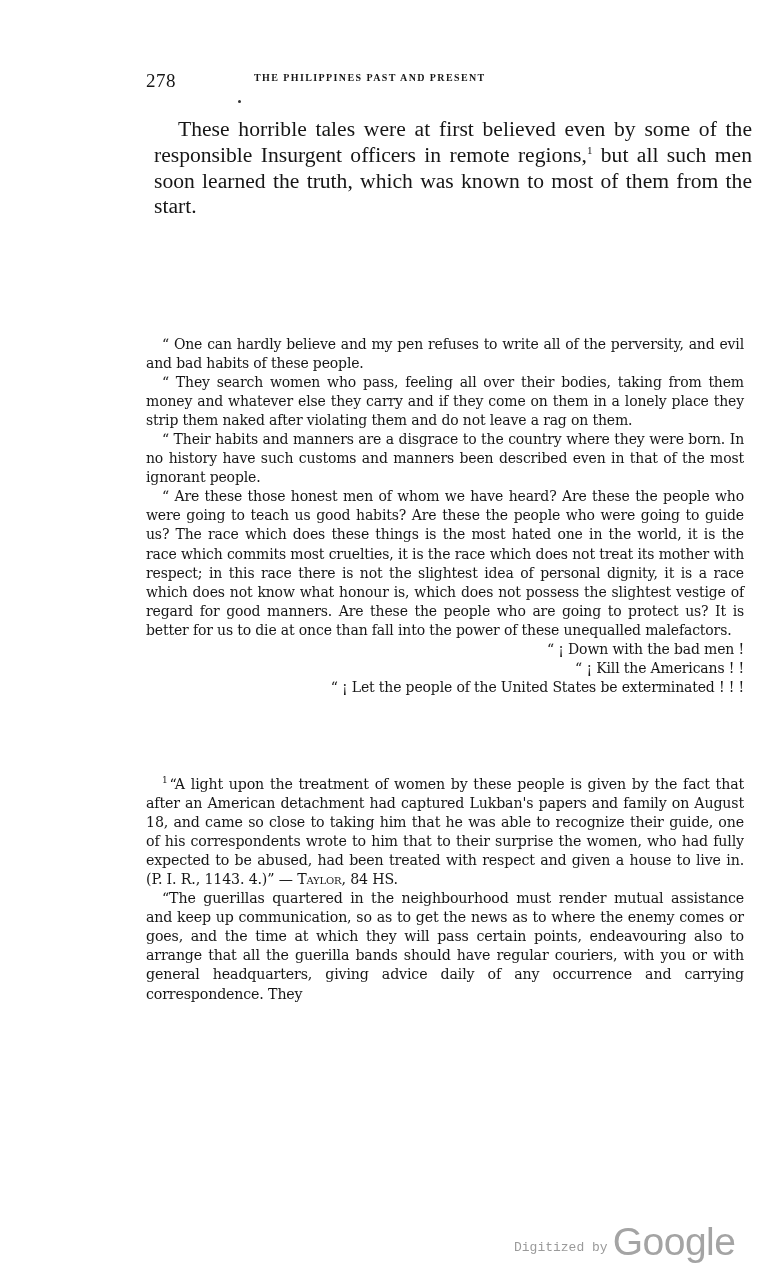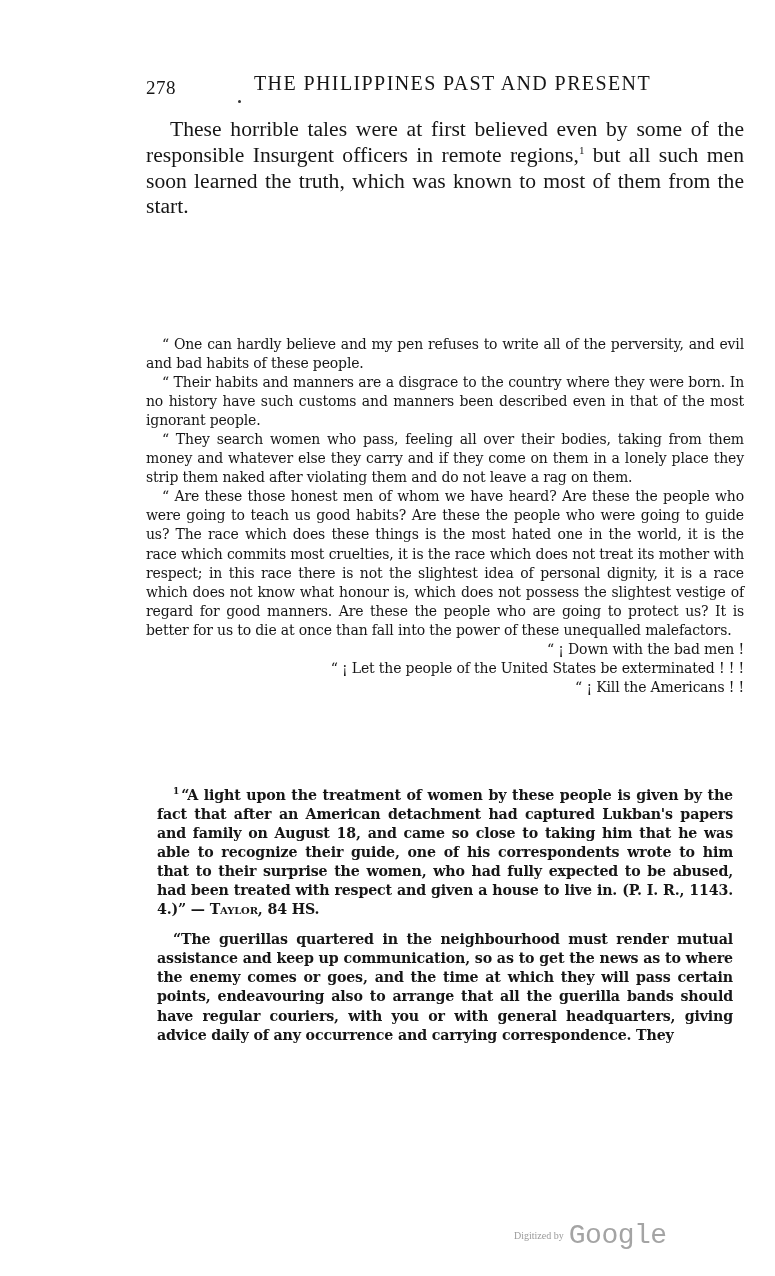--- a/index.html
+++ b/index.html
@@ -25,45 +25,45 @@
       position: absolute;
       top: 70px;
       left: 0;
       width: 598px;
       height: 24px;
       font-family: "Liberation Serif", serif;
     }
     .page-number {
       position: absolute;
       left: 0;
-      top: 7px;
+      top: 0;
       font-size: 19px;
       letter-spacing: 0.5px;
     }
     .head-title {
       position: absolute;
       left: 108px;
       top: 2px;
-      font-size: 20px;
+      font-size: 10px;
       letter-spacing: 1.4px;
-      font-weight: normal;
+      font-weight: bold;
     }
     .stray-dot {
       position: absolute;
       left: 92px;
       top: 100px;
       width: 3px;
       height: 3px;
       background: #333;
       border-radius: 50%;
     }
     .body-text {
       position: absolute;
       top: 117px;
-      left: 0;
+      left: 8px;
       width: 598px;
       font-family: "Liberation Serif", serif;
       font-size: 21.6px;
       line-height: 25.8px;
       text-align: justify;
       font-weight: 500;
     }
     .body-text p {
       margin: 0;
       text-indent: 24px;
@@ -97,48 +97,47 @@
       top: 775px;
       left: 0;
       width: 598px;
       font-family: "DejaVu Serif", serif;
       font-size: 14.2px;
       line-height: 19.05px;
       text-align: justify;
       letter-spacing: -0.15px;
     }
     .footnotes p {
-      margin: 11px;
+      margin: 0;
       text-indent: 16px;
-      font-weight: bold;
     }
     .fn-mark {
       font-size: 9px;
       vertical-align: super;
       line-height: 0;
       margin-right: 2px;
     }
     .smallcaps {
       font-variant: small-caps;
     }
     .watermark {
       position: absolute;
       left: 514px;
       top: 1220px;
       color: #9a9a9a;
       white-space: nowrap;
     }
     .wm-by {
-      font-family: Liberation Serif, serif;
-      font-size: 10px;
+      font-family: Liberation Mono, monospace;
+      font-size: 13px;
       vertical-align: 4px;
     }
     .wm-brand {
-      font-family: Liberation Mono, monospace;
-      font-size: 28px;
+      font-family: Liberation Sans, sans-serif;
+      font-size: 39px;
       color: #a4a4a4;
       letter-spacing: -0.5px;
     }
   </style>
 </head>
 <body>
 
 <div class="page">
 
   <div class="running-head">
@@ -147,26 +146,26 @@
   </div>
 
   <div class="stray-dot"></div>
 
   <div class="body-text">
     <p><span>These horrible tales were at first believed even by some of the responsible Insurgent officers in remote regions,</span><sup>1</sup><span> but all such men soon learned the truth, which was known to most of them from the start.</span></p>
   </div>
 
   <div class="quote-block">
     <p>“ One can hardly believe and my pen refuses to write all of the perversity, and evil and bad habits of these people.</p>
+    <p>“ They search women who pass, feeling all over their bodies, taking from them money and whatever else they carry and if they come on them in a lonely place they strip them naked after violating them and do not leave a rag on them.</p>
     <p>“ Their habits and manners are a disgrace to the country where they were born.   In no history have such customs and manners been described even in that of the most ignorant people.</p>
-    <p>“ They search women who pass, feeling all over their bodies, taking from them money and whatever else they carry and if they come on them in a lonely place they strip them naked after violating them and do not leave a rag on them.</p>
     <p>“ Are these those honest men of whom we have heard?  Are these the people who were going to teach us good habits?  Are these the people who were going to guide us?  The race which does these things is the most hated one in the world, it is the race which commits most cruelties, it is the race which does not treat its mother with respect; in this race there is not the slightest idea of personal dignity, it is a race which does not know what honour is, which does not possess the slightest vestige of regard for good manners.  Are these the people who are going to protect us?  It is better for us to die at once than fall into the power of these unequalled malefactors.</p>
     <p class="short">“ ¡ Down with the bad men !</p>
+    <p class="short">“ ¡ Kill the Americans ! !</p>
     <p class="short">“ ¡ Let the people of the United States be exterminated ! ! !</p>
-    <p class="short">“ ¡ Kill the Americans ! !</p>
   </div>
 
   <div class="footnotes">
     <p><span class="fn-mark">1</span><span>“A light upon the treatment of women by these people is given by the fact that after an American detachment had captured Lukban's papers and family on August 18, and came so close to taking him that he was able to recognize their guide, one of his correspondents wrote to him that to their surprise the women, who had fully expected to be abused, had been treated with respect and given a house to live in. (P. I. R., 1143. 4.)” — </span><span class="smallcaps">Taylor</span><span>, 84 HS.</span></p>
     <p>“The guerillas quartered in the neighbourhood must render mutual assistance and keep up communication, so as to get the news as to where the enemy comes or goes, and the time at which they will pass certain points, endeavouring also to arrange that all the guerilla bands should have regular couriers, with you or with general headquarters, giving advice daily of any occurrence and carrying correspondence.  They</p>
   </div>
 
 </div>
 
 <div class="watermark">

